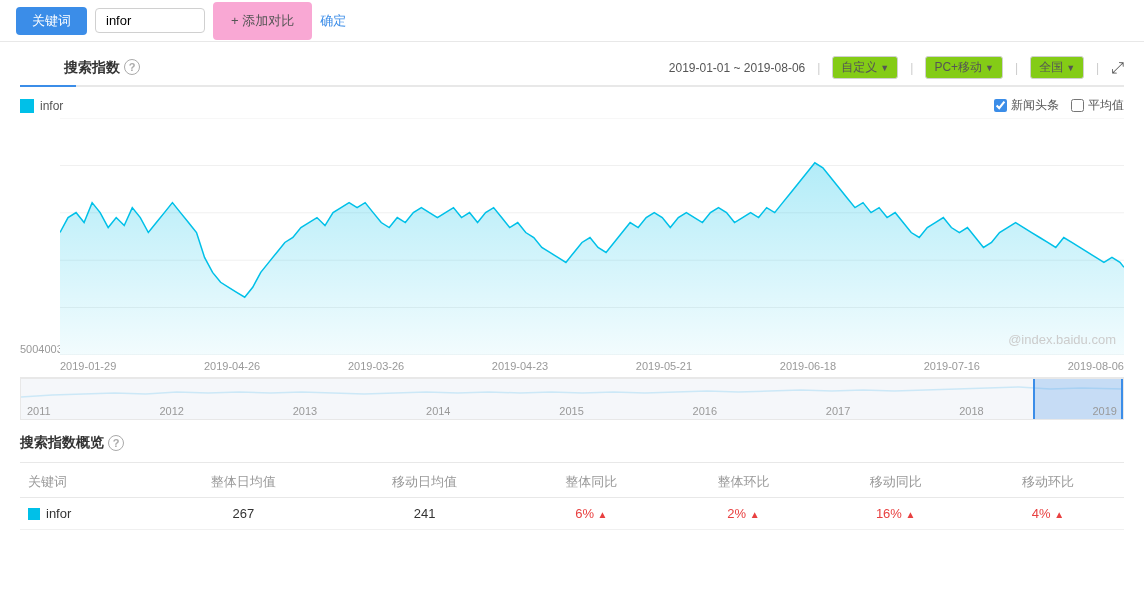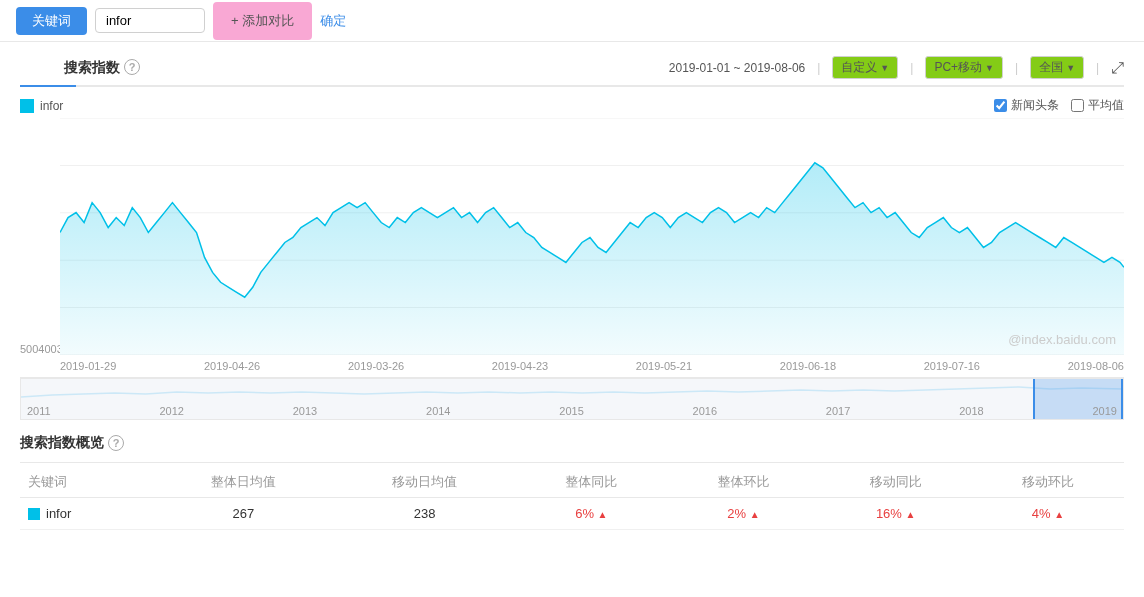--- a/index.html
+++ b/index.html
@@ -469,21 +469,21 @@
       </thead>
       <tbody>
         <tr class="table-row">
           <td>
             <div class="keyword-cell">
               <div class="kw-color"></div>
               <span>infor</span>
             </div>
           </td>
           <td>267</td>
-          <td>238</td>
+          <td>241</td>
           <td>
             <span class="pct-up">6%</span>
             <span class="up-arrow"> ▲</span>
           </td>
           <td>
             <span class="pct-up">2%</span>
             <span class="up-arrow"> ▲</span>
           </td>
           <td>
             <span class="pct-up">16%</span>

